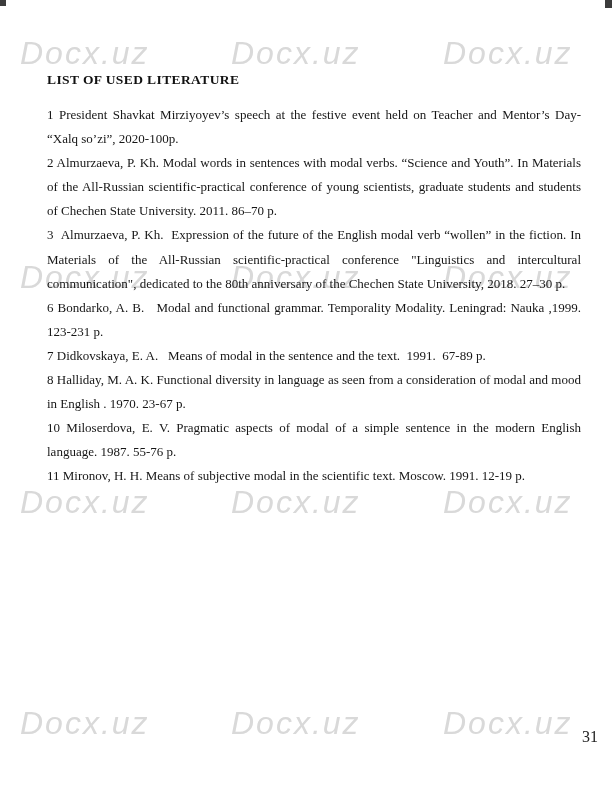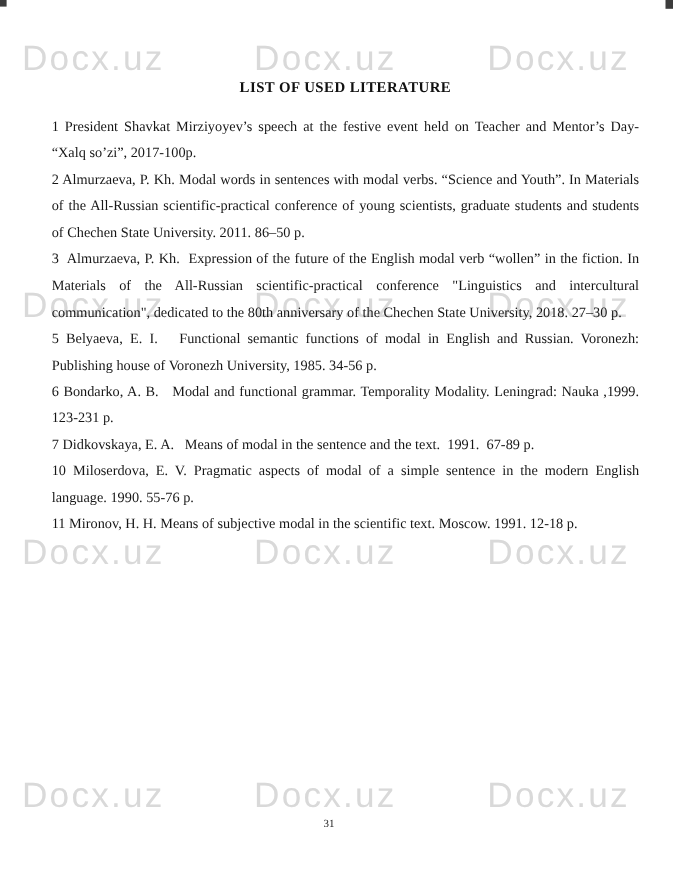--- a/index.html
+++ b/index.html
@@ -6,41 +6,41 @@
   body{width:612px;height:792px;overflow:hidden;}
   .page{
     position:relative;width:612px;height:792px;background:#ffffff;
     font-family:"Liberation Serif",serif;color:#1b1b1b;
   }
   
   .wm{
     position:absolute;
     font-family:"Liberation Sans",sans-serif;
     font-size:32px;line-height:1;letter-spacing:2px;
-    color:#d9d9d9;white-space:nowrap;user-select:none;
+    color:#d9d9d9;white-space:nowrap;user-select:none;font-style:italic;
   }
   .r1{top:37px}.r2{top:261px}.r3{top:486px}.r4{top:707px}
   .c1{left:20px}.c2{left:231px}.c3{left:443px}
   
   .title{
     position:absolute;top:72px;left:47px;width:534px;margin:0;
-    text-align:center;font-size:13.5px;font-weight:bold;letter-spacing:.4px;
+    font-size:13.5px;font-weight:bold;letter-spacing:.4px;
     color:#111;
   }
   
   .bib{
     position:absolute;top:103px;left:47px;width:534px;
     font-size:13px;line-height:24.1px;text-align:justify;
     color:#161616;
   }
   .entry{margin:0;padding:0;}
   
   .pagenum{
-    position:absolute;top:744px;left:0;width:598px;
-    text-align:center;font-size:10px;color:#222;
+    position:absolute;top:728px;left:0;width:598px;
+    text-align:right;font-size:16px;color:#222;
   }
   
   .artifact{position:absolute;background:#3c3c3c;}
   .artifact.tl{left:0;top:0;width:6px;height:6px;}
   .artifact.tr{right:0;top:0;width:7px;height:8px;}
 </style>
 </head>
 <body>
 
 <div class="page">
@@ -56,28 +56,28 @@
     <span class="wm r3 c2">Docx.uz</span>
     <span class="wm r3 c3">Docx.uz</span>
     <span class="wm r4 c1">Docx.uz</span>
     <span class="wm r4 c2">Docx.uz</span>
     <span class="wm r4 c3">Docx.uz</span>
   </div>
 
   <h1 class="title">LIST OF USED LITERATURE</h1>
 
   <div class="bib">
-    <p class="entry">1 President Shavkat Mirziyoyev’s speech at the festive event held on Teacher and Mentor’s Day- “Xalq so’zi”, 2017-100p.</p>
-    <p class="entry">2 Almurzaeva, P. Kh. Modal words in sentences with modal verbs. “Science and Youth”. In Materials of the All-Russian scientific-practical conference of young scientists, graduate students and students of Chechen State University. 2011. 86–50 p.</p>
+    <p class="entry">1 President Shavkat Mirziyoyev’s speech at the festive event held on Teacher and Mentor’s Day- “Xalq so’zi”, 2020-100p.</p>
+    <p class="entry">2 Almurzaeva, P. Kh. Modal words in sentences with modal verbs. “Science and Youth”. In Materials of the All-Russian scientific-practical conference of young scientists, graduate students and students of Chechen State University. 2011. 86–70 p.</p>
     <p class="entry">3&nbsp; Almurzaeva, P. Kh.&nbsp; Expression of the future of the English modal verb “wollen” in the fiction. In Materials of the All-Russian scientific-practical conference "Linguistics and intercultural communication", dedicated to the 80th anniversary of the Chechen State University, 2018. 27–30 p.</p>
-    <p class="entry">5 Belyaeva, E. I.&nbsp;&nbsp; Functional semantic functions of modal in English and Russian. Voronezh: Publishing house of Voronezh University, 1985. 34-56 p.</p>
     <p class="entry">6 Bondarko, A. B.&nbsp;&nbsp; Modal and functional grammar. Temporality Modality. Leningrad: Nauka ,1999. 123-231 p.</p>
     <p class="entry">7 Didkovskaya, E. A.&nbsp;&nbsp; Means of modal in the sentence and the text.&nbsp; 1991.&nbsp; 67-89 p.</p>
-    <p class="entry">10 Miloserdova, E. V. Pragmatic aspects of modal of a simple sentence in the modern English language. 1990. 55-76 p.</p>
-    <p class="entry">11 Mironov, H. H. Means of subjective modal in the scientific text. Moscow. 1991. 12-18 p.</p>
+    <p class="entry">8 Halliday, M. A. K. Functional diversity in language as seen from a consideration of modal and mood in English . 1970. 23-67 p.</p>
+    <p class="entry">10 Miloserdova, E. V. Pragmatic aspects of modal of a simple sentence in the modern English language. 1987. 55-76 p.</p>
+    <p class="entry">11 Mironov, H. H. Means of subjective modal in the scientific text. Moscow. 1991. 12-19 p.</p>
   </div>
 
   <div class="pagenum">31</div>
 
   <div class="artifact tl"></div>
   <div class="artifact tr"></div>
 
 </div>
 
 </body></html>

